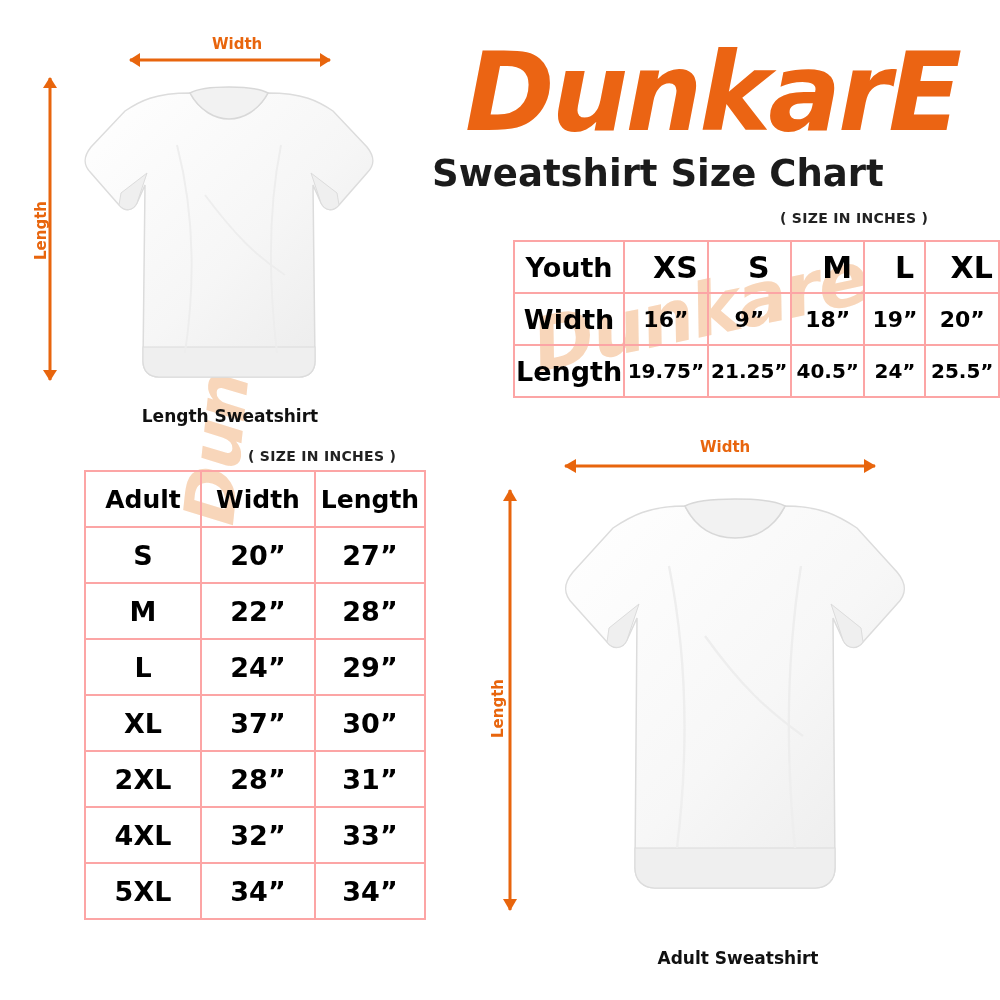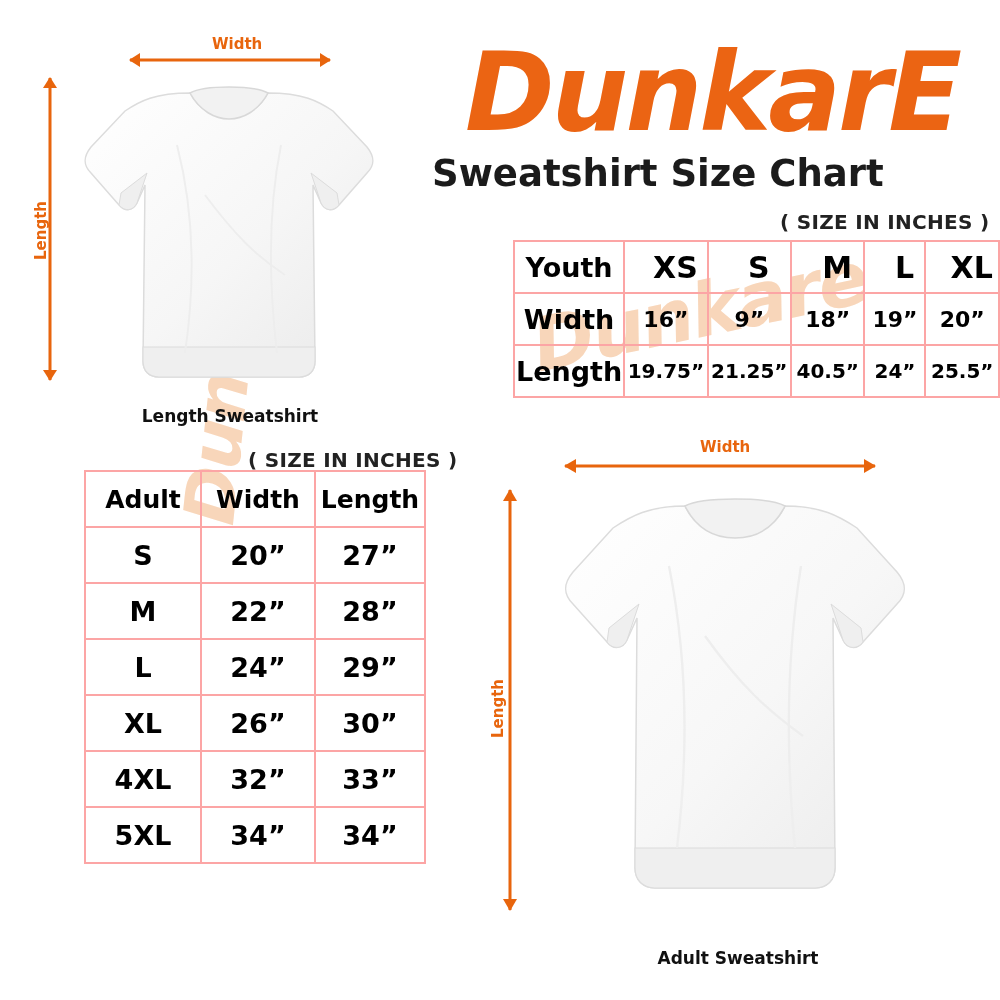--- a/index.html
+++ b/index.html
@@ -72,21 +72,21 @@
     text-align: left;
     font-size: 37px;
     font-weight: bold;
     color: #1b1b1b;
     font-family: "DejaVu Sans", sans-serif;
   }
 
   
   .inches-cap {
     position: absolute;
-    font-size: 20px;
+    font-size: 14px;
     font-weight: bold;
     color: #222;
     font-family: "DejaVu Sans", sans-serif;
     letter-spacing: .3px;
   }
   .inches-youth { left: 780px; top: 210px; }
   .inches-adult { left: 248px; top: 448px; }
 
   
   table {
@@ -266,22 +266,27 @@
         <td class="c1">22”</td>
         <td class="c2">28”</td>
       </tr>
       <tr>
         <td class="c0">L</td>
         <td class="c1">24”</td>
         <td class="c2">29”</td>
       </tr>
       <tr>
         <td class="c0">XL</td>
-        <td class="c1">26”</td>
+        <td class="c1">37”</td>
         <td class="c2">30”</td>
+      </tr>
+      <tr>
+        <td class="c0">2XL</td>
+        <td class="c1">28”</td>
+        <td class="c2">31”</td>
       </tr>
       <tr>
         <td class="c0">4XL</td>
         <td class="c1">32”</td>
         <td class="c2">33”</td>
       </tr>
       <tr>
         <td class="c0">5XL</td>
         <td class="c1">34”</td>
         <td class="c2">34”</td>

